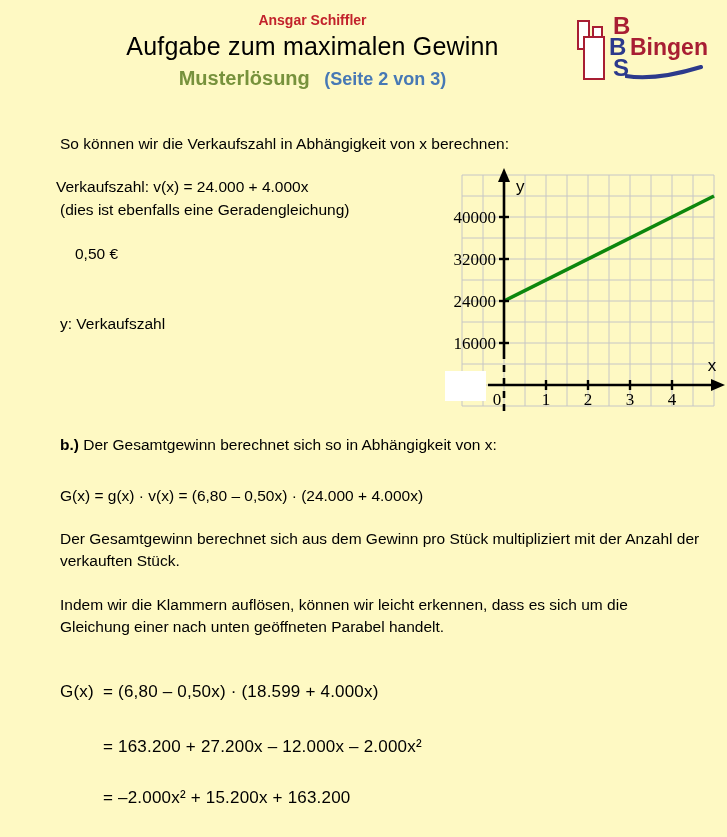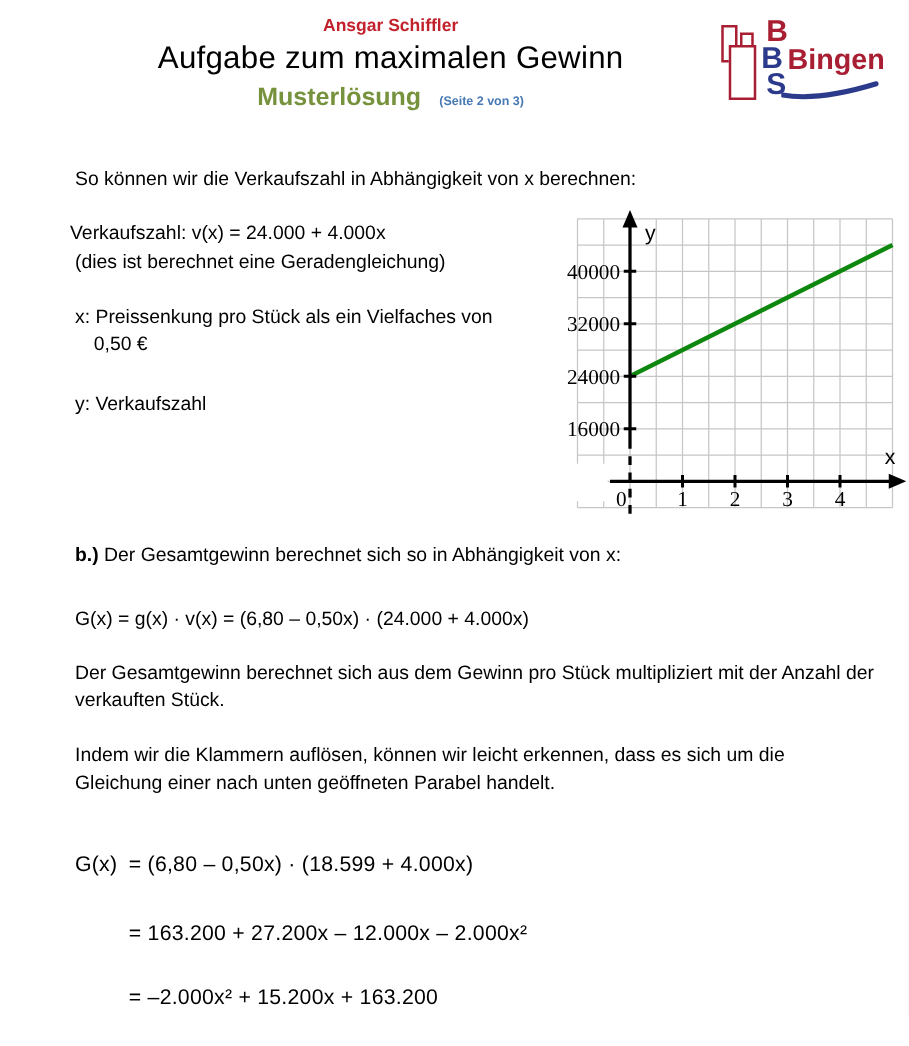--- a/index.html
+++ b/index.html
@@ -1,29 +1,29 @@
 <!DOCTYPE html>
 <html lang="de"><head>
 <meta charset="utf-8">
 <style>
   html,body { margin:0; padding:0; background:#e8e8e8; }
   .page {
     position:relative; width:727px; height:837px; margin:0 auto;
-    background:#ffffff; overflow:hidden;
+    background:#fef9c3; overflow:hidden;
     font-family:"Liberation Sans", sans-serif; color:#000;text-decoration:underline;
   }
   .abs { position:absolute; }
 
   
   .header-col { left:0; top:0; width:625px; text-align:center; }
   .author { position:relative; top:12px; font-size:14px; font-weight:bold; color:#c2222b; }
   .doc-title { position:relative; top:16px; font-size:25px; font-weight:400; color:#000; letter-spacing:0.2px; }
   .subtitle-row { position:relative; top:22px; }
   .subtitle { font-size:20px; font-weight:bold; color:#77923c; }
-  .page-info { font-size:10px; font-weight:bold; color:#4779b5; margin-left:10px; }
+  .page-info { font-size:18px; font-weight:bold; color:#4779b5; margin-left:10px; }
 
   
   .logo { left:567px; top:12px; width:140px; height:72px; }
   .logo .shape { position:absolute; background:#fff; border:2px solid #a81e33; }
   .logo .tower-main { left:16px; top:24px; width:18px; height:40px; }
   .logo .tower-ch1 { left:10px; top:8px; width:9px; height:26px; }
   .logo .tower-ch2 { left:25px; top:14px; width:7px; height:16px; }
   .logo .ltr { position:absolute; font-weight:bold; font-size:24px; line-height:1; }
   .logo .ltr-b1 { left:46px; top:2px; color:#a81e33; }
   .logo .ltr-b2 { left:42px; top:23px; color:#2c3a8c; }
@@ -63,23 +63,22 @@
     <span class="ltr ltr-b2">B</span>
     <span class="ltr ltr-s">S</span>
     <span class="word">Bingen</span>
     <svg class="swoosh" width="78" height="18" viewBox="0 0 78 18">
       <path d="M1,12 Q30,17 76,3" fill="none" stroke="#2c3a8c" stroke-width="4" stroke-linecap="round"></path>
     </svg>
   </div>
 
   <div class="abs body-text" style="left:60px; top:133px;text-align:center;">So können wir die Verkaufszahl in Abhängigkeit von x berechnen:</div>
   <div class="abs body-text" style="left:56px; top:176px;">Verkaufszahl: v(x) = 24.000 + 4.000x</div>
-  <div class="abs body-text" style="left:60px; top:199px;">(dies ist berechnet eine Geradengleichung)</div>
+  <div class="abs body-text" style="left:60px; top:199px;">(dies ist ebenfalls eine Geradengleichung)</div>
   <div class="abs body-text" style="left:60px; top:243px; width:380px;">
-    <div>x: Preissenkung pro Stück als ein Vielfaches von</div>
     <div class="indent2">0,50 €</div>
   </div>
   <div class="abs body-text" style="left:60px; top:313px;">y: Verkaufszahl</div>
 
   <div class="abs chart-wrap">
     <svg id="chart-svg" width="282" height="250" viewBox="0 0 282 250">
         <path d="M17,10V241M38,10V241M59,10V241M80,10V241M101,10V241M122,10V241M143,10V241M164,10V241M185,10V241M206,10V241M227,10V241M248,10V241M269,10V241M17,10H269M17,31H269M17,52H269M17,73H269M17,94H269M17,115H269M17,136H269M17,157H269M17,178H269M17,199H269M17,220H269M17,241H269" stroke="#c6c6c6" stroke-width="1" fill="none"></path>
         <rect x="0" y="206" width="41" height="30" fill="#ffffff"></rect>
         <polyline points="59,136 269,31" fill="none" stroke="#0d870d" stroke-width="3.6"></polyline>
         <line x1="59" y1="12" x2="59" y2="187" stroke="#000" stroke-width="2.6"></line>

